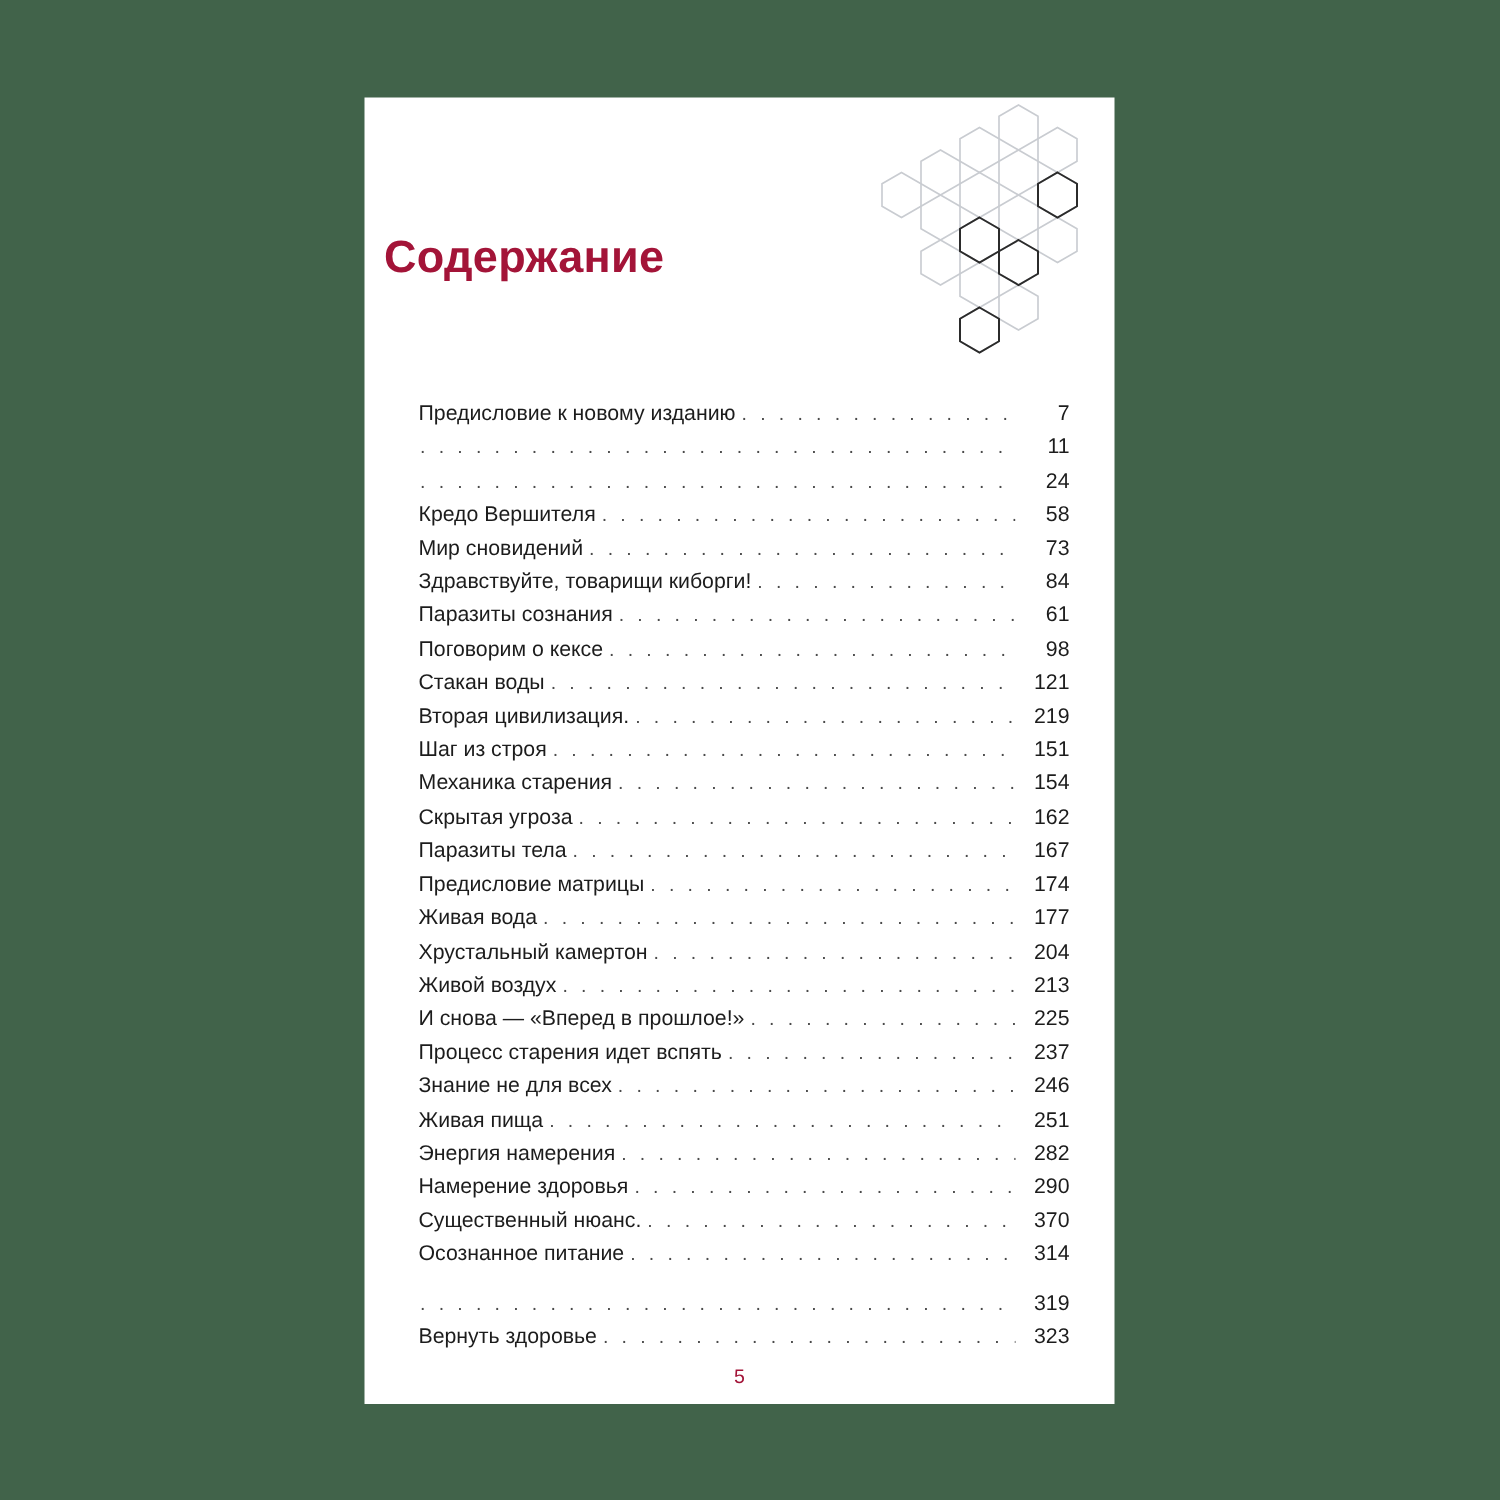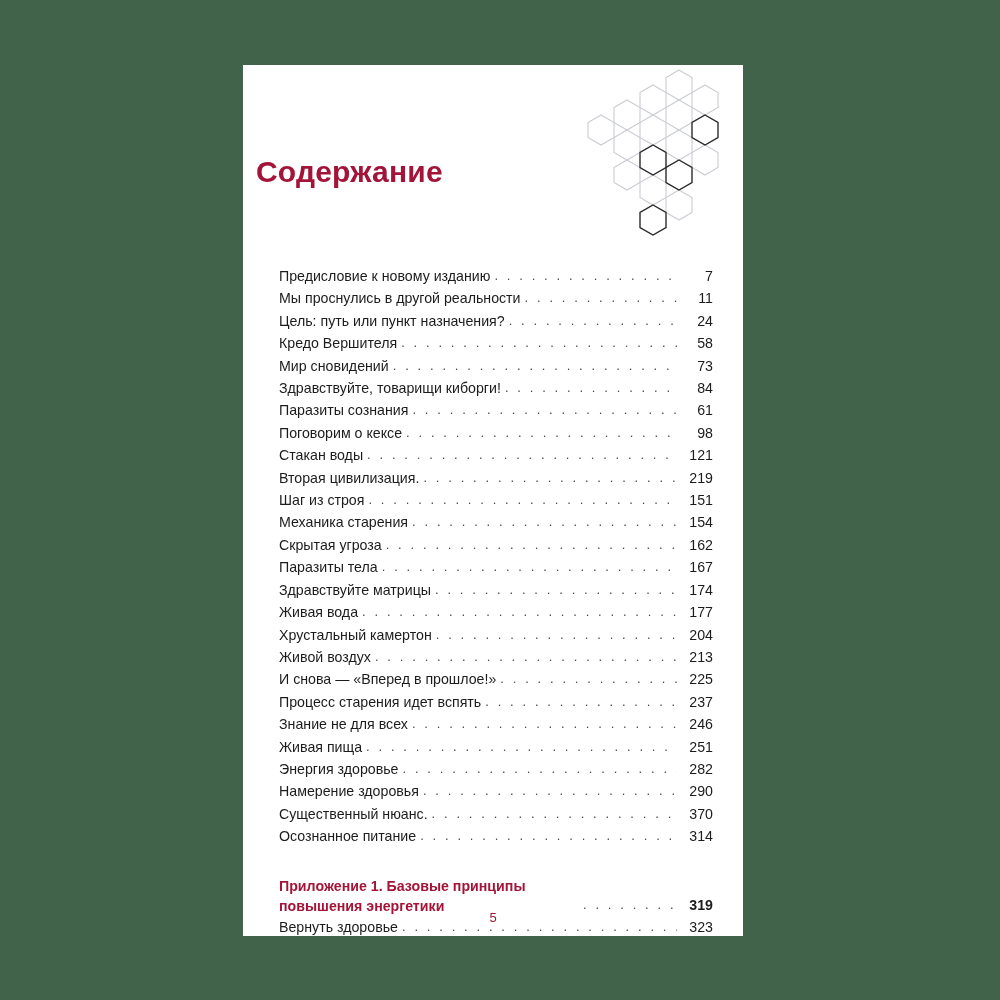--- a/index.html
+++ b/index.html
@@ -40,21 +40,21 @@
     letter-spacing: 0.2px;
   }
   .toc-list {
     position: absolute;
     left: 36px;
     top: 200px;
     width: 434px;
   }
   .toc-row {
     display: flex;
-    align-items: flex-end;
+    align-items: center;
     font-size: 14.2px;
     color: #1c1c1c;
     line-height: 22.4px;
     white-space: nowrap;
   }
   .toc-row .label {
     flex: 0 0 auto;
     padding-right: 3px;
   }
   .toc-row .leader {
@@ -78,23 +78,22 @@
     font-weight: bold;
   }
   .toc-row.appendix .label {
     color: #a31438;
     white-space: normal;
     max-width: 300px;
     line-height: 20px;
   }
   .toc-row.appendix .page-num {
     color: #1c1c1c;
-    font-weight: bold;
+    font-weight: normal;
     align-self: flex-end;
-    margin-top: 36px;
   }
   .toc-row.appendix .leader {
     align-self: flex-end;
     color: #4a4a4a;
     font-weight: normal;
   }
   .page-footer {
     position: absolute;
     left: 0;
     right: 0;
@@ -143,27 +142,25 @@
 
   <div class="toc-list">
 
     <div class="toc-row">
       <span class="label">Предисловие к новому изданию</span>
       <span class="leader">. . . . . . . . . . . . . . . . . . . . . . . . . . . . . . . . . . . . . . . . . . . . . . . . . . .</span>
       <span class="page-num">7</span>
     </div>
 
     <div class="toc-row">
-      <span class="label">Мы проснулись в другой реальности</span>
       <span class="leader">. . . . . . . . . . . . . . . . . . . . . . . . . . . . . . . . . . . . . . . . . . . . . . . . . . .</span>
       <span class="page-num">11</span>
     </div>
 
     <div class="toc-row">
-      <span class="label">Цель: путь или пункт назначения?</span>
       <span class="leader">. . . . . . . . . . . . . . . . . . . . . . . . . . . . . . . . . . . . . . . . . . . . . . . . . . .</span>
       <span class="page-num">24</span>
     </div>
 
     <div class="toc-row">
       <span class="label">Кредо Вершителя</span>
       <span class="leader">. . . . . . . . . . . . . . . . . . . . . . . . . . . . . . . . . . . . . . . . . . . . . . . . . . .</span>
       <span class="page-num">58</span>
     </div>
 
@@ -221,21 +218,21 @@
       <span class="page-num">162</span>
     </div>
 
     <div class="toc-row">
       <span class="label">Паразиты тела</span>
       <span class="leader">. . . . . . . . . . . . . . . . . . . . . . . . . . . . . . . . . . . . . . . . . . . . . . . . . . .</span>
       <span class="page-num">167</span>
     </div>
 
     <div class="toc-row">
-      <span class="label">Здравствуйте матрицы</span>
+      <span class="label">Предисловие матрицы</span>
       <span class="leader">. . . . . . . . . . . . . . . . . . . . . . . . . . . . . . . . . . . . . . . . . . . . . . . . . . .</span>
       <span class="page-num">174</span>
     </div>
 
     <div class="toc-row">
       <span class="label">Живая вода</span>
       <span class="leader">. . . . . . . . . . . . . . . . . . . . . . . . . . . . . . . . . . . . . . . . . . . . . . . . . . .</span>
       <span class="page-num">177</span>
     </div>
 
@@ -269,21 +266,21 @@
       <span class="page-num">246</span>
     </div>
 
     <div class="toc-row">
       <span class="label">Живая пища</span>
       <span class="leader">. . . . . . . . . . . . . . . . . . . . . . . . . . . . . . . . . . . . . . . . . . . . . . . . . . .</span>
       <span class="page-num">251</span>
     </div>
 
     <div class="toc-row">
-      <span class="label">Энергия здоровье</span>
+      <span class="label">Энергия намерения</span>
       <span class="leader">. . . . . . . . . . . . . . . . . . . . . . . . . . . . . . . . . . . . . . . . . . . . . . . . . . .</span>
       <span class="page-num">282</span>
     </div>
 
     <div class="toc-row">
       <span class="label">Намерение здоровья</span>
       <span class="leader">. . . . . . . . . . . . . . . . . . . . . . . . . . . . . . . . . . . . . . . . . . . . . . . . . . .</span>
       <span class="page-num">290</span>
     </div>
 
@@ -293,21 +290,20 @@
       <span class="page-num">370</span>
     </div>
 
     <div class="toc-row">
       <span class="label">Осознанное питание</span>
       <span class="leader">. . . . . . . . . . . . . . . . . . . . . . . . . . . . . . . . . . . . . . . . . . . . . . . . . . .</span>
       <span class="page-num">314</span>
     </div>
 
     <div class="toc-row appendix" style="margin-top:10px;">
-      <span class="label">Приложение 1. Базовые принципы повышения энергетики</span>
       <span class="leader">. . . . . . . . . . . . . . . . . . . . . . . . . . . . . . . . . . . . . . . . .</span>
       <span class="page-num">319</span>
     </div>
 
     <div class="toc-row">
       <span class="label">Вернуть здоровье</span>
       <span class="leader">. . . . . . . . . . . . . . . . . . . . . . . . . . . . . . . . . . . . . . . . . . . . . . . . . . .</span>
       <span class="page-num">323</span>
     </div>
 

